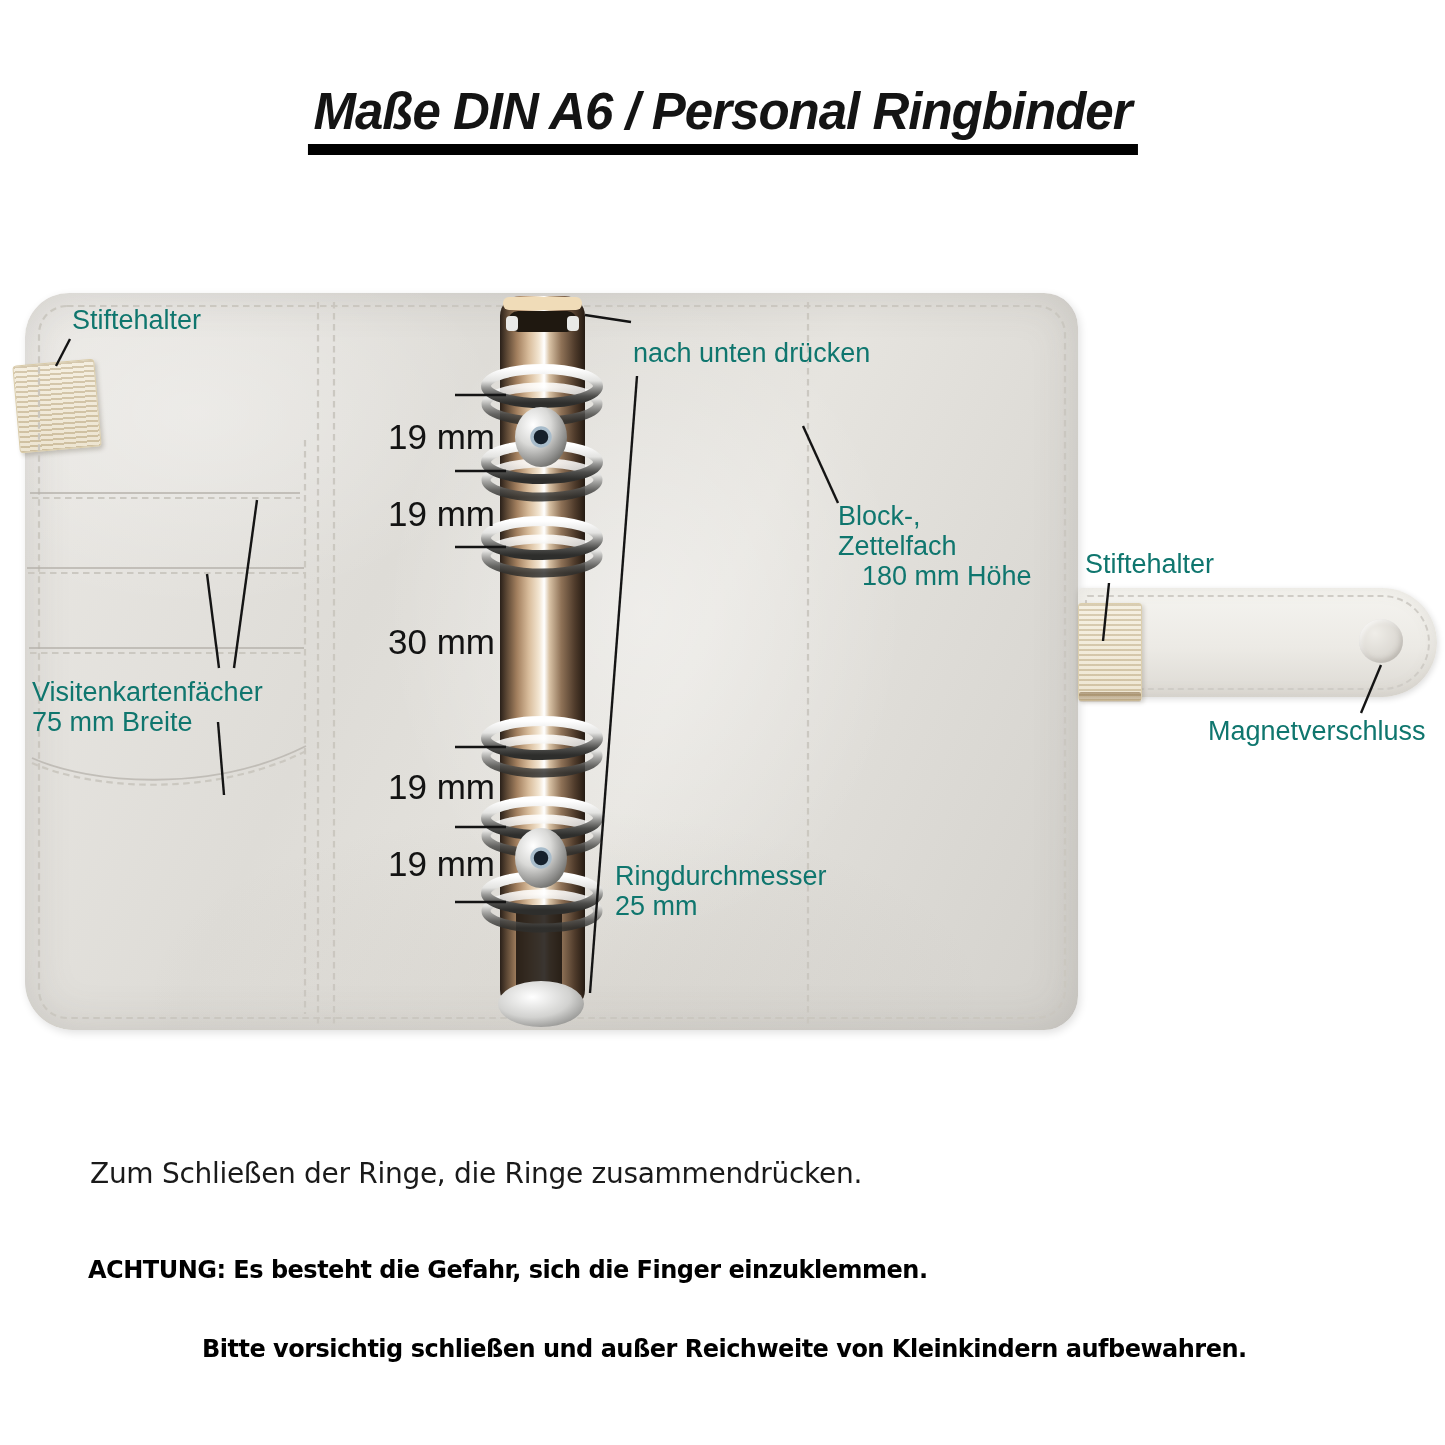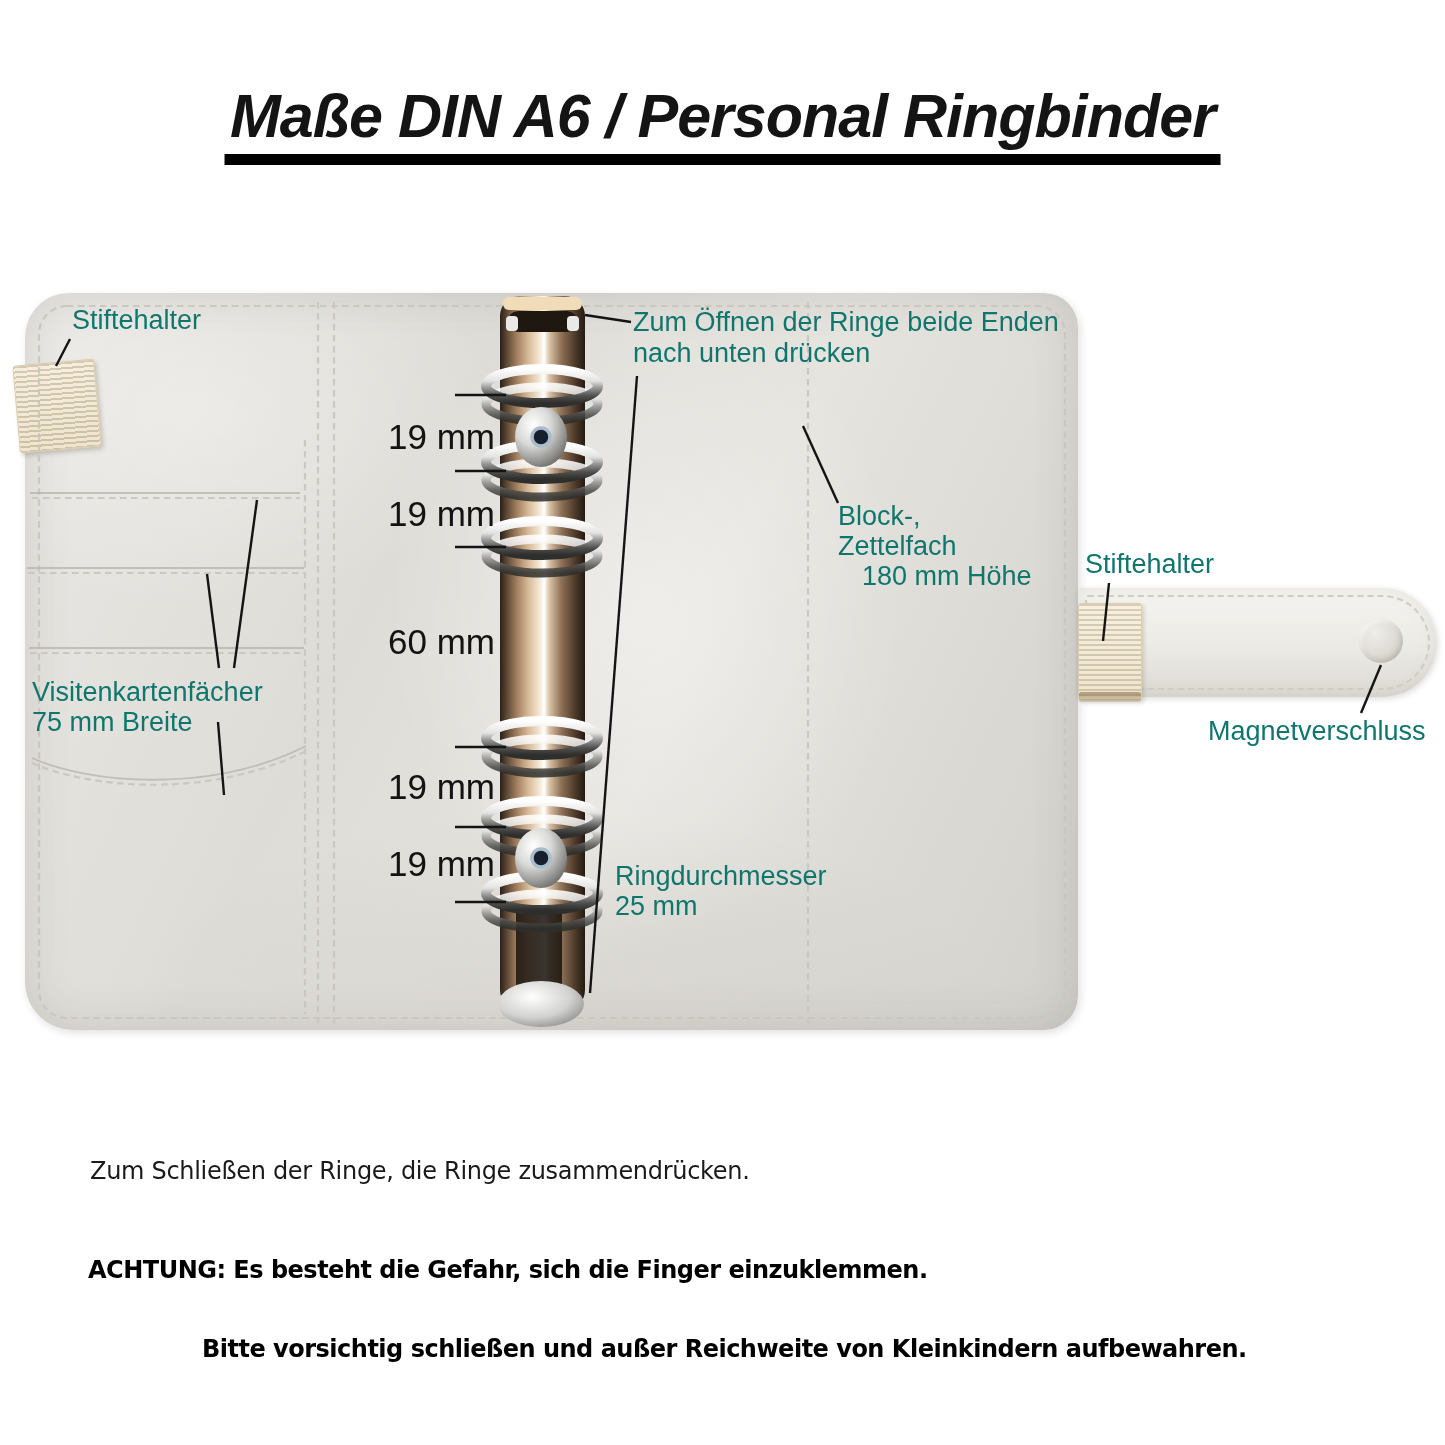--- a/index.html
+++ b/index.html
@@ -7,21 +7,21 @@
   }
   html,body{margin:0;padding:0;background:#ffffff;}
   .stage{
     position:relative; width:1445px; height:1445px; background:#ffffff;
     font-family:"Liberation Sans", sans-serif; color:var(--text);
     overflow:hidden;
   }
   
   .title{
     position:absolute; top:86px; left:50%; transform:translateX(-50%);
-    font-size:61px; font-weight:bold; font-style:italic; letter-spacing:-1px;
+    font-size:51px; font-weight:bold; font-style:italic; letter-spacing:-1px;
     white-space:nowrap; line-height:1.0;
     border-bottom:11px solid #000; padding:0 6px 7px 6px;
   }
   
   .binder{
     position:absolute; left:25px; top:293px; width:1053px; height:737px;
     border-radius:44px 34px 34px 48px;
     background:
       radial-gradient(ellipse 420px 520px at 620px 320px, rgba(255,255,255,.38), transparent 62%),
       radial-gradient(ellipse 480px 300px at 170px 120px, rgba(255,255,255,.30), transparent 65%),
@@ -76,21 +76,21 @@
   .ringF{fill:none; stroke:url(#ringG); stroke-width:10;}
   .ptr{stroke:#141414; stroke-width:2.4; fill:none;}
   
   .lbl{
     position:absolute; z-index:10; font-size:27px; line-height:1.08;
     white-space:nowrap; color:#0f766e;
   }
   .meas{position:absolute; z-index:10; font-size:35px; white-space:nowrap; color:#131313;}
   .note-close{
     position:absolute; z-index:10; left:90px; top:1157px;
-    font-family:"DejaVu Sans", sans-serif; font-size:24px; letter-spacing:-0.3px; color:#1a1a1a;
+    font-family:"DejaVu Sans", sans-serif; font-size:28px; letter-spacing:-0.3px; color:#1a1a1a;
   }
   .warn{
     position:absolute; z-index:10;
     font-family:"DejaVu Sans", sans-serif; font-weight:bold; font-size:24px;
     letter-spacing:-0.5px; color:#000;
   }
   .warn1{left:88px; top:1256px;}
   .warn2{left:202px; top:1335px;}
 </style>
 </head>
@@ -230,37 +230,36 @@
       <line class="ptr" x1="1109" y1="583" x2="1103" y2="641"></line>
       <line class="ptr" x1="1361" y1="713" x2="1381" y2="665"></line>
     </g>
   </svg>
 
   <div class="lbl" style="left:72px; top:306px;">Stiftehalter</div>
 
   <div class="lbl" style="left:32px; top:678px;">Visitenkartenfächer</div>
   <div class="lbl" style="left:32px; top:708px;">75 mm Breite</div>
 
-  <div class="lbl" style="left:633px; top:308px;">Zum Öffnen der Ringe beide Enden</div>
   <div class="lbl" style="left:633px; top:339px;">nach unten drücken</div>
 
   <div class="lbl" style="left:838px; top:502px;">Block-,</div>
   <div class="lbl" style="left:838px; top:532px;">Zettelfach</div>
   <div class="lbl" style="left:838px; top:562px;margin-left:24px;">180 mm Höhe</div>
 
   <div class="lbl" style="left:1085px; top:550px;">Stiftehalter</div>
 
   <div class="lbl" style="left:1208px; top:717px;">Magnetverschluss</div>
 
   <div class="lbl" style="left:615px; top:862px;">Ringdurchmesser</div>
   <div class="lbl" style="left:615px; top:892px;">25 mm</div>
 
   <div class="meas" style="left:388px; top:417px;">19 mm</div>
   <div class="meas" style="left:388px; top:494px;">19 mm</div>
-  <div class="meas" style="left:388px; top:622px;">60 mm</div>
+  <div class="meas" style="left:388px; top:622px;">30 mm</div>
   <div class="meas" style="left:388px; top:767px;">19 mm</div>
   <div class="meas" style="left:388px; top:844px;">19 mm</div>
 
   <div class="note-close">Zum Schließen der Ringe, die Ringe zusammendrücken.</div>
   <div class="warn warn1">ACHTUNG: Es besteht die Gefahr, sich die Finger einzuklemmen.</div>
   <div class="warn warn2">Bitte vorsichtig schließen und außer Reichweite von Kleinkindern aufbewahren.</div>
 
 </div>
 
 </body></html>

